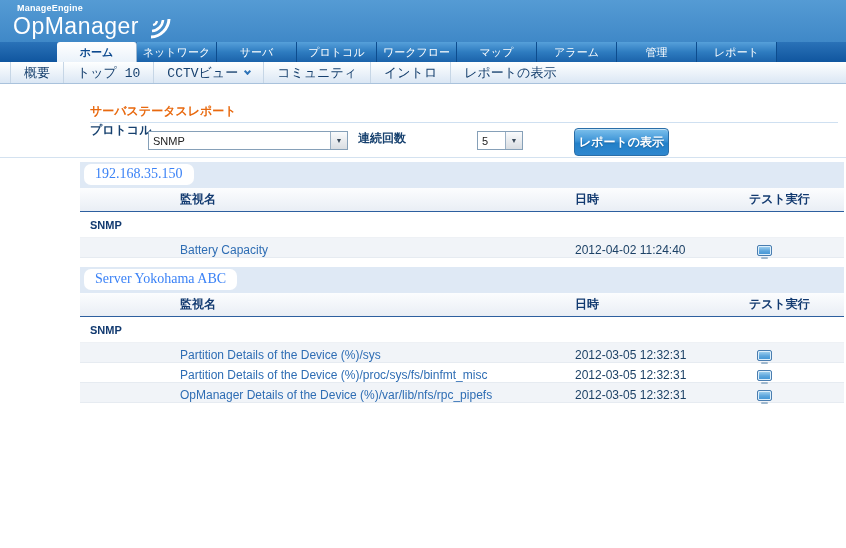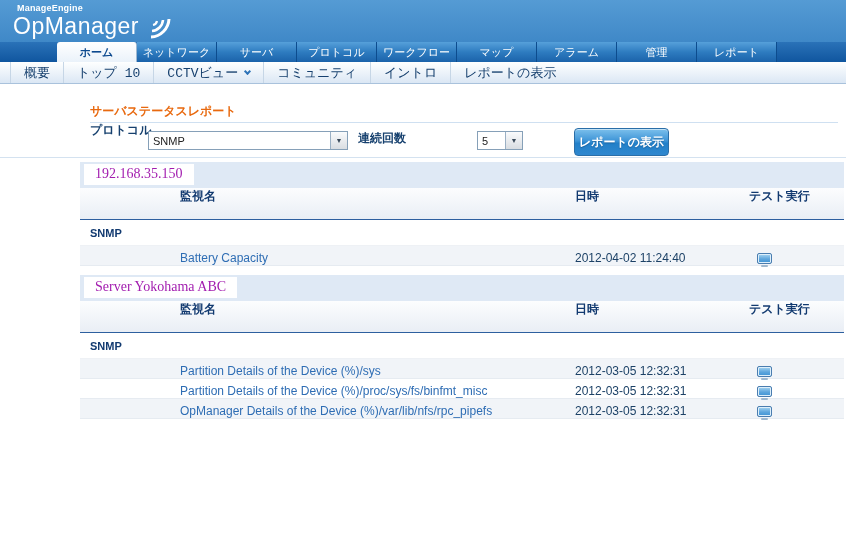--- a/index.html
+++ b/index.html
@@ -55,22 +55,22 @@
     background:linear-gradient(180deg,#7cc0ec 0%,#3f95d7 45%,#2280c9 55%,#2e87cf 100%);
     box-shadow:inset 0 1px 0 rgba(255,255,255,.55); cursor:pointer;
     font-family:Liberation Mono, monospace; text-shadow:0 1px 1px rgba(0,40,80,.35); }
   .form-sep { position:absolute; left:0; width:846px; top:73px; border-top:1px solid #d4e2f0; }
 
   
   .report { position:absolute; left:80px; top:78px; width:764px; }
   .device-section { margin-bottom:9px; }
   .section-bar { height:26px; background:#dfe9f5; }
   .device-label { display:inline-block; margin:2px 0 0 4px; padding:2px 11px 3px; background:#fff;
-    font-family:"Liberation Serif",serif; font-size:14px; color:#a21caf; cursor:pointer; }
-  .thead { height:32px; display:flex; 
+    font-family:"Liberation Serif",serif; font-size:14px; color:#3b82f6; cursor:pointer;border-radius:7px; }
+  .thead { height:24px; display:flex; align-items:center;
     background:linear-gradient(180deg,#fcfdfe 0%,#e9eef5 100%);
     border-bottom:1px solid #2d5f9f; font-size:12px; font-weight:bold; color:#123a70; }
   .c1 { width:495px; padding-left:100px; overflow:hidden; white-space:nowrap; }
   .c2 { width:158px; }
   .c3 { flex:1; }
   .thead .c3 { padding-left:16px; }
   .group-row { height:26px; display:flex; align-items:center; padding-left:10px;
     font-size:11px; font-weight:bold; color:#123a70; border-bottom:1px solid #eef1f5; background:#fff; }
   .data-row { height:20px; display:flex; align-items:flex-end; font-size:12px;
     border-bottom:1px solid #e6ebf1; background:#fff; }

